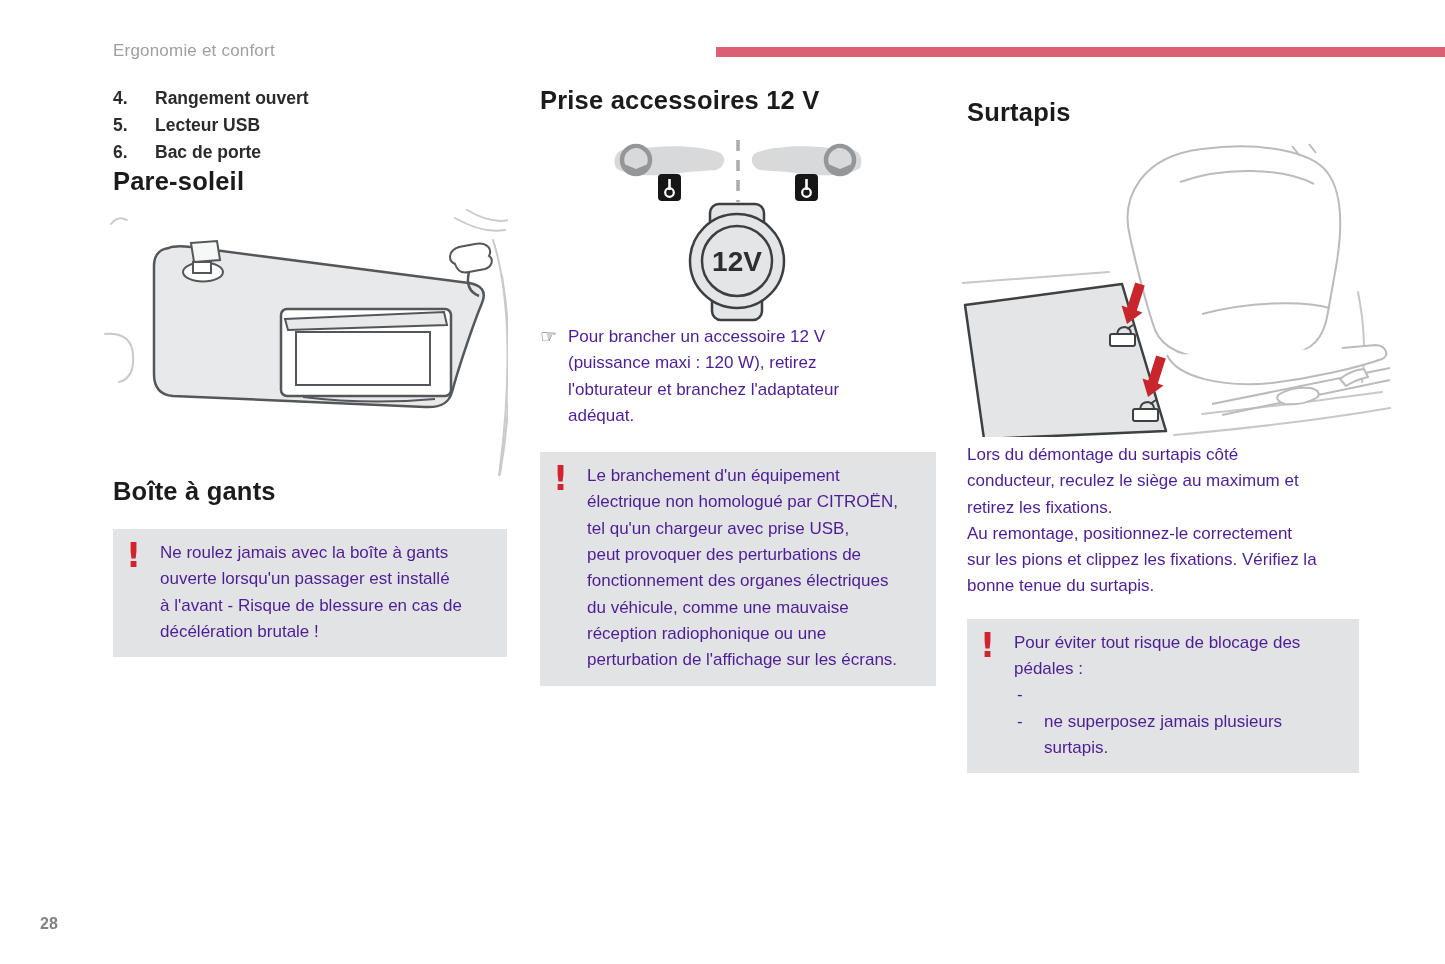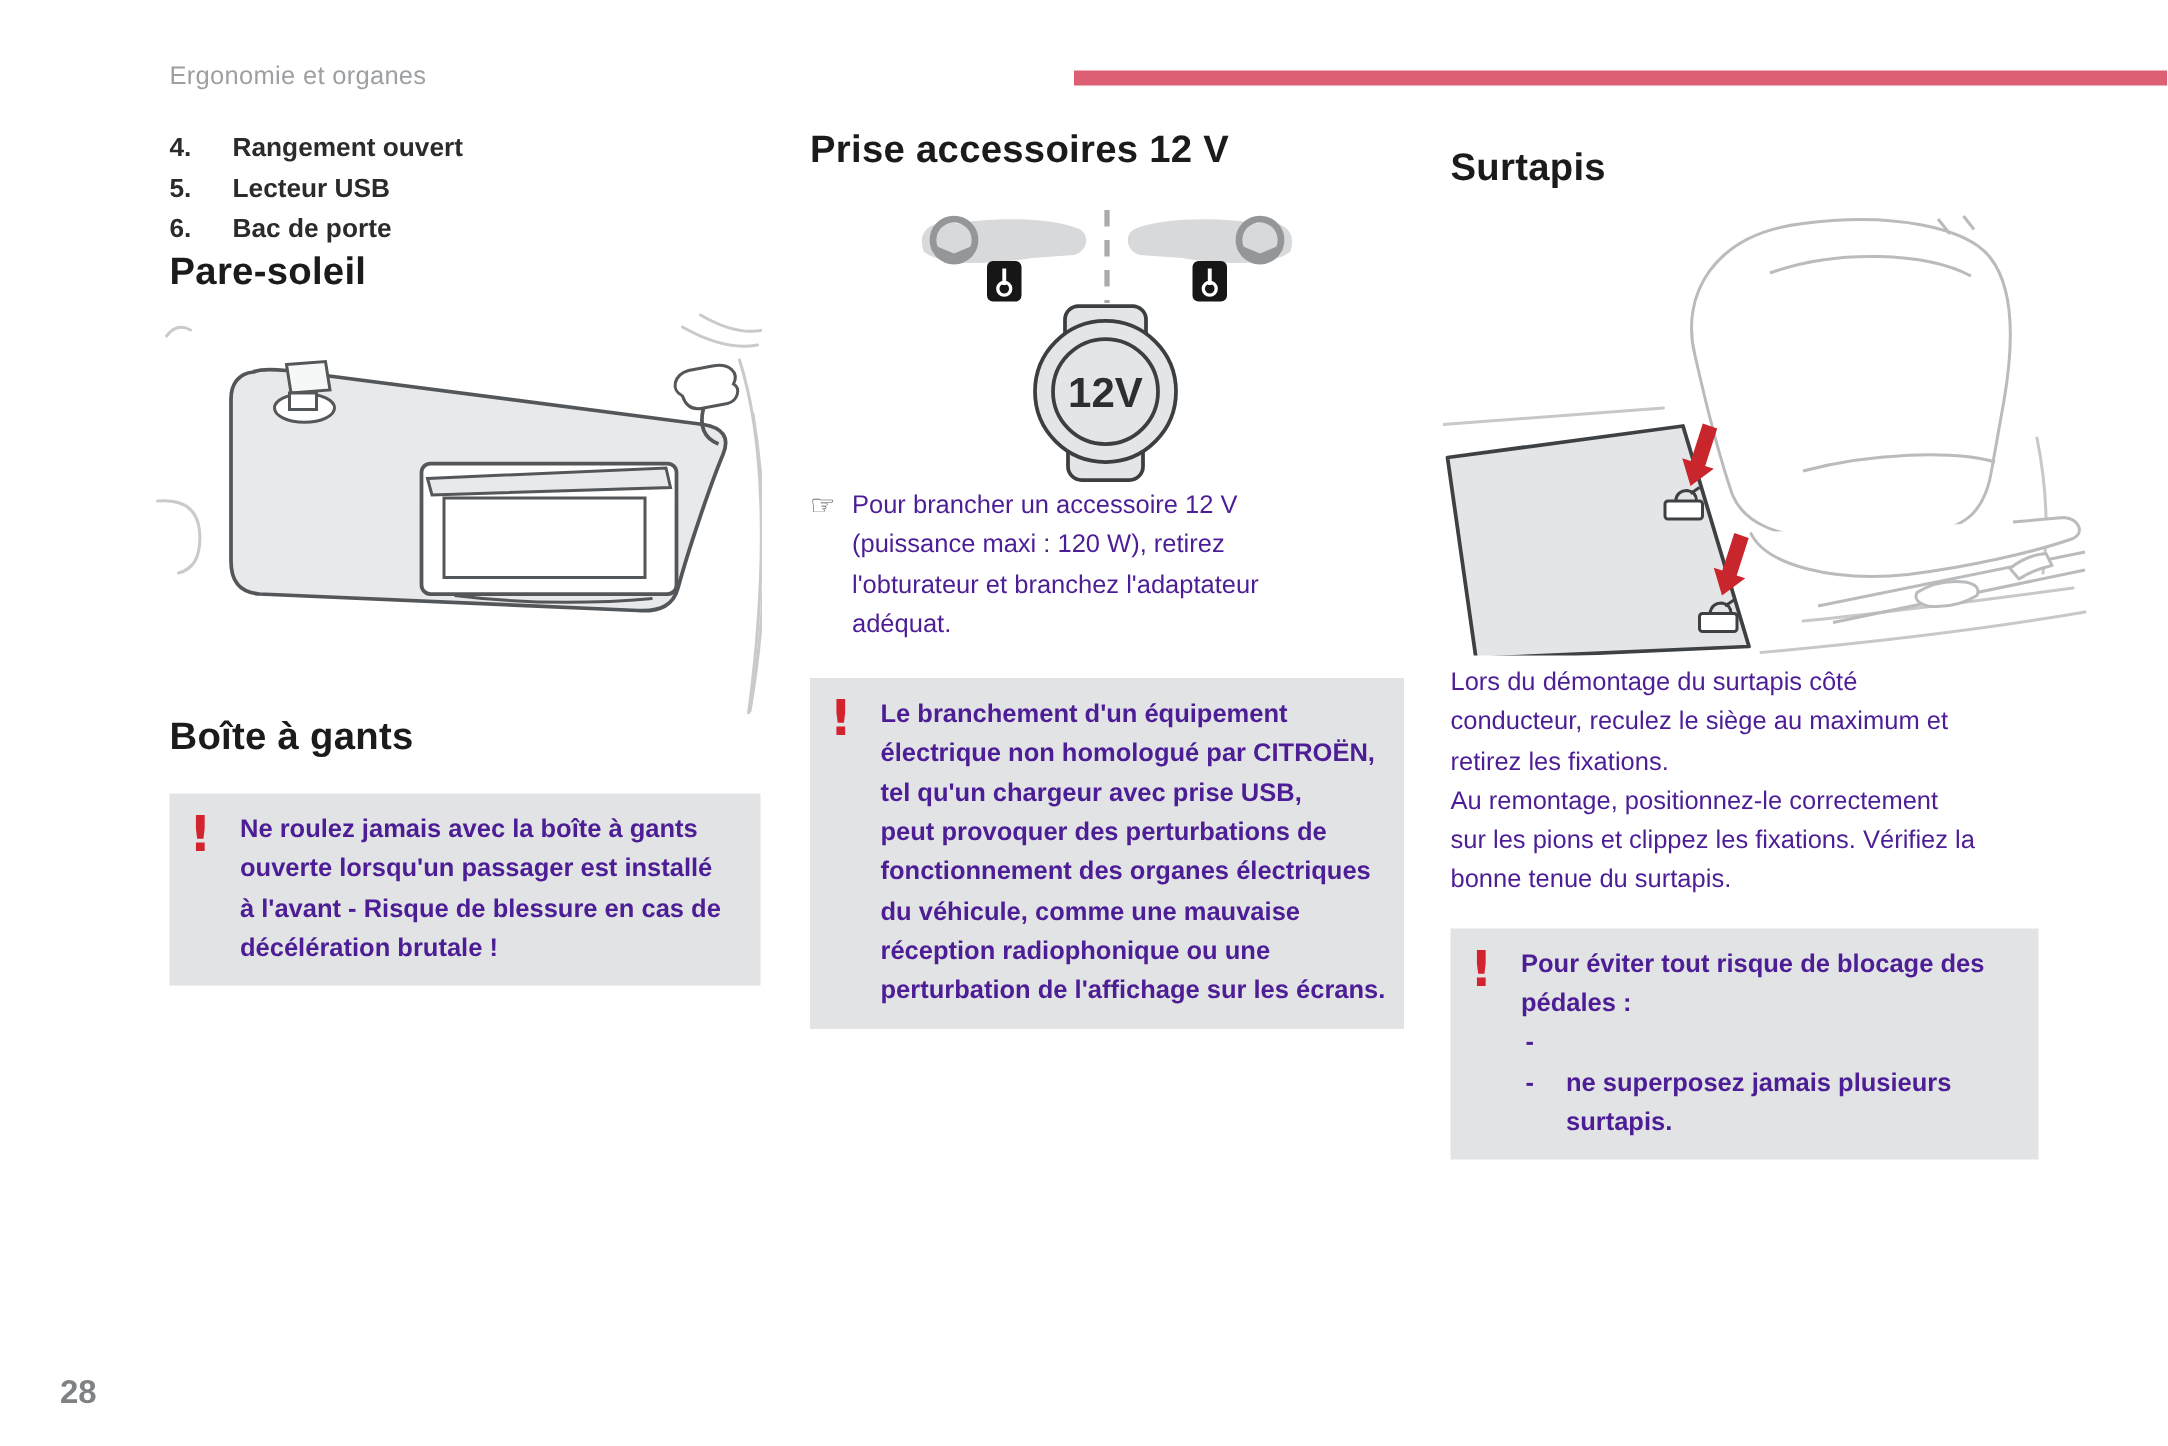--- a/index.html
+++ b/index.html
@@ -15,21 +15,21 @@
   .chapter {
     position: absolute; left: 113px; top: 41px;
     font-size: 17px; color: #9da0a3; letter-spacing: .2px;
   }
   .accent-bar {
     position: absolute; left: 716px; right: 0; top: 47px; height: 10px;
     background: #dc5f74;
   }
   .page-num {
     position: absolute; left: 40px; top: 915px;
-    font-size: 22px; font-weight: bold; color: #7f8285;
+    font-size: 16px; font-weight: bold; color: #7f8285;
   }
   .col { position: absolute; top: 85px; }
   .col1 { left: 113px; width: 394px; }
   .col2 { left: 540px; width: 396px; }
   .col3 { left: 967px; width: 392px; margin-top: 12px; }
 
   .legend-row { display: flex; font-weight: bold; font-size: 17.5px; line-height: 27px; color: #2b2b2b; }
   .legend-num { width: 42px; flex: none; }
 
   h2.sec {
@@ -60,30 +60,30 @@
     margin-top: 23px;
   }
   .wb-gants    { margin-top: 23px; }
   .wb-socket   { margin-top: 23px; }
   .wb-surtapis { margin-top: 19px; }
   .warn-mark {
     flex: none; width: 24px; margin-right: 10px;
     color: #d2232f; font-weight: bold; font-size: 33px; line-height: 31px;
     font-family: "DejaVu Sans", sans-serif;
   }
-  .warn-body { flex: 1; font-weight: bold; }
+  .warn-body { flex: 1; }
   .warn-item { display: flex; }
   .warn-dash { flex: none; width: 30px; padding-left: 3px; }
 </style>
 </head>
 <body>
 
 <div class="page">
 
-  <span class="chapter">Ergonomie et organes</span>
+  <span class="chapter">Ergonomie et confort</span>
   <div class="accent-bar"></div>
 
   <div class="col col1">
 
     <div>
       <div class="legend-row">
         <span class="legend-num">4.</span>
         <span>Rangement ouvert</span>
       </div>
       <div class="legend-row">

